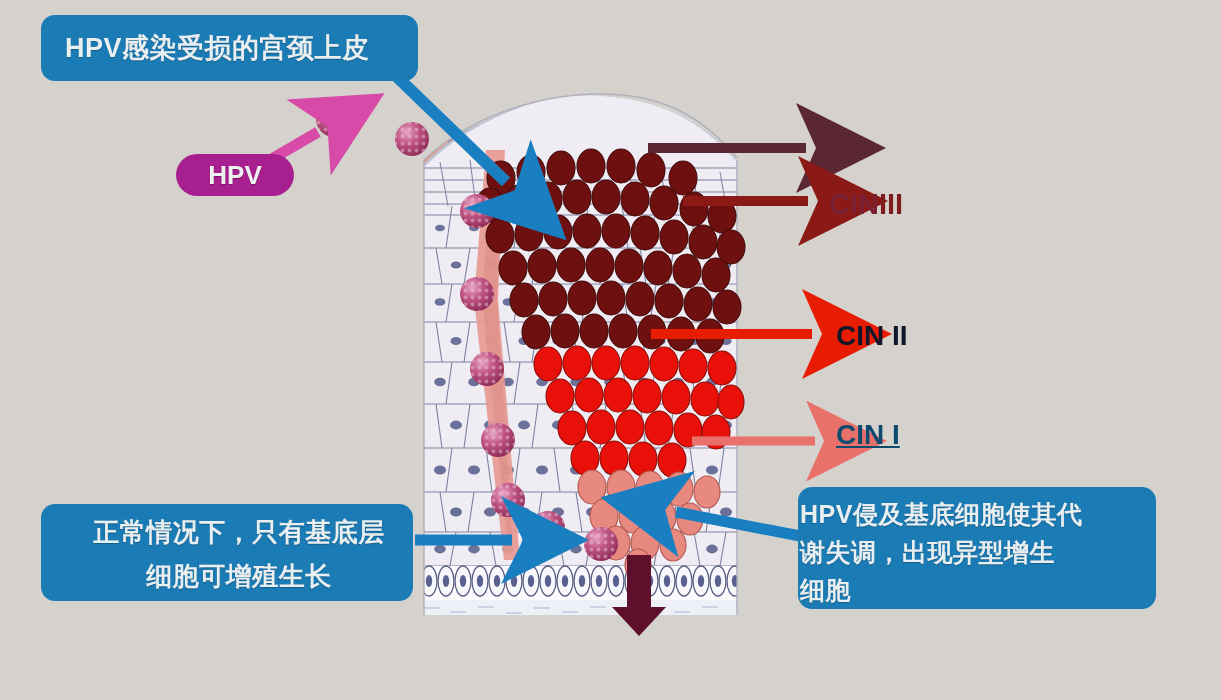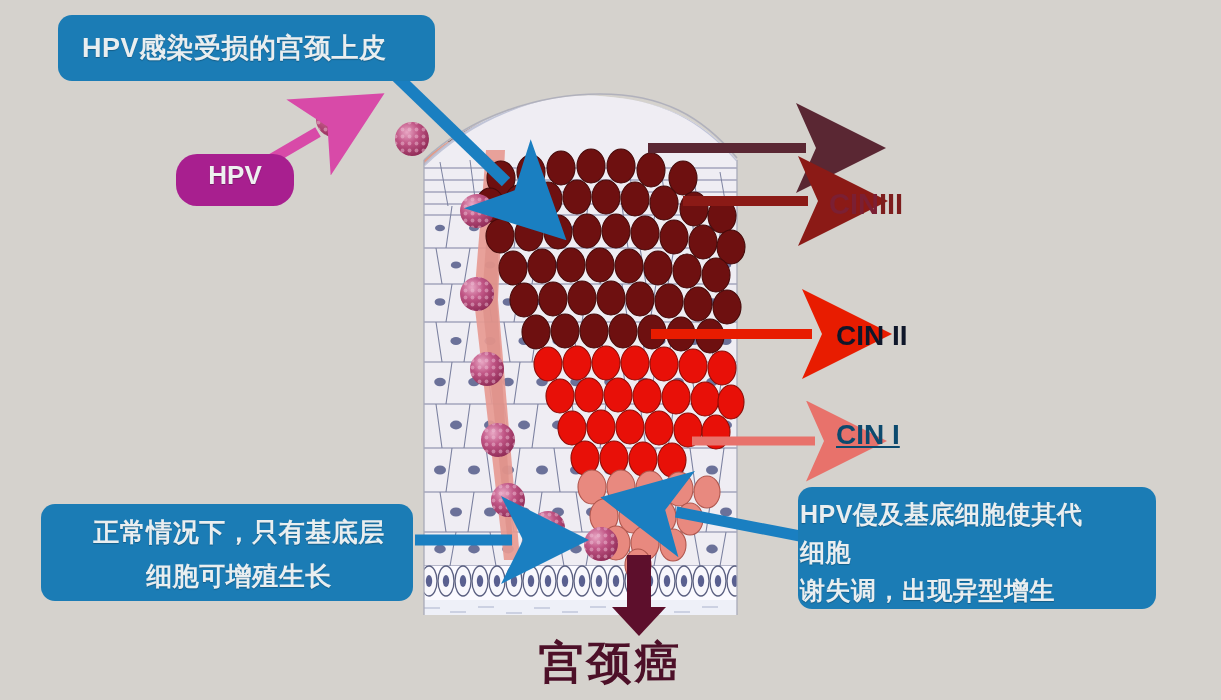--- a/index.html
+++ b/index.html
@@ -18,35 +18,35 @@
     background:#1b7cb5;
     border-radius:14px;
     color:#e9eef0;
     font-weight:bold;
     letter-spacing:.5px;
     box-sizing:border-box;
     text-shadow:0 1px 1px rgba(0,0,0,.25);
   }
   #callout-top{
     left:41px;top:15px;width:377px;height:66px;
-    font-size:27px;line-height:66px;padding-left:24px;margin-left:17px;
+    font-size:27px;line-height:66px;padding-left:24px;
   }
   #callout-left{
     left:41px;top:504px;width:372px;height:97px;
     font-size:26px;line-height:44px;padding:6px 0 0 24px;text-align:center;
   }
   #callout-right{
     left:798px;top:487px;width:358px;height:122px;
     font-size:25px;line-height:38px;padding:8px 0 0 2px;
   }
   .callout .ln{display:block;white-space:nowrap;}
 
   
   #hpv-pill{
-    position:absolute;left:176px;top:154px;width:118px;height:52px;
+    position:absolute;left:176px;top:154px;width:118px;height:42px;
     background:#a81f8f;border-radius:21px;
     color:#eef0f0;font-size:26px;font-weight:bold;
     line-height:42px;text-align:center;
     text-shadow:0 1px 1px rgba(0,0,0,.3);
   }
 
   
   .stage-label{position:absolute;font-weight:bold;white-space:nowrap;}
   #label-cis{left:836px;top:139px;font-size:30px;color:#241c22;
      font-family:"DejaVu Sans","Liberation Sans",sans-serif;}
@@ -485,38 +485,35 @@
     <span>HPV感染受损的宫颈上皮</span>
   </div>
 
   <div class="callout" id="callout-left">
     <span class="ln">正常情况下，只有基底层</span>
     <span class="ln">细胞可增殖生长</span>
   </div>
 
   <div class="callout" id="callout-right">
     <span class="ln">HPV侵及基底细胞使其代</span>
+    <span class="ln">谢失调，出现异型增生</span>
     <span class="ln">细胞</span>
-    <span class="ln">谢失调，出现异型增生</span>
   </div>
 
   <div id="hpv-pill">
     <span>HPV</span>
   </div>
 
 
   <div class="stage-label" id="label-cin3">
     <span>CIN</span><span class="rn">III</span>
   </div>
 
   <div class="stage-label" id="label-cin2">
     <span>CIN II</span>
   </div>
 
   <div class="stage-label" id="label-cin1">
     <span>CIN I</span>
   </div>
 
-  <div id="bottom-title">
-    <span>宫颈癌</span>
-  </div>
 
 </div>
 
 </body></html>

